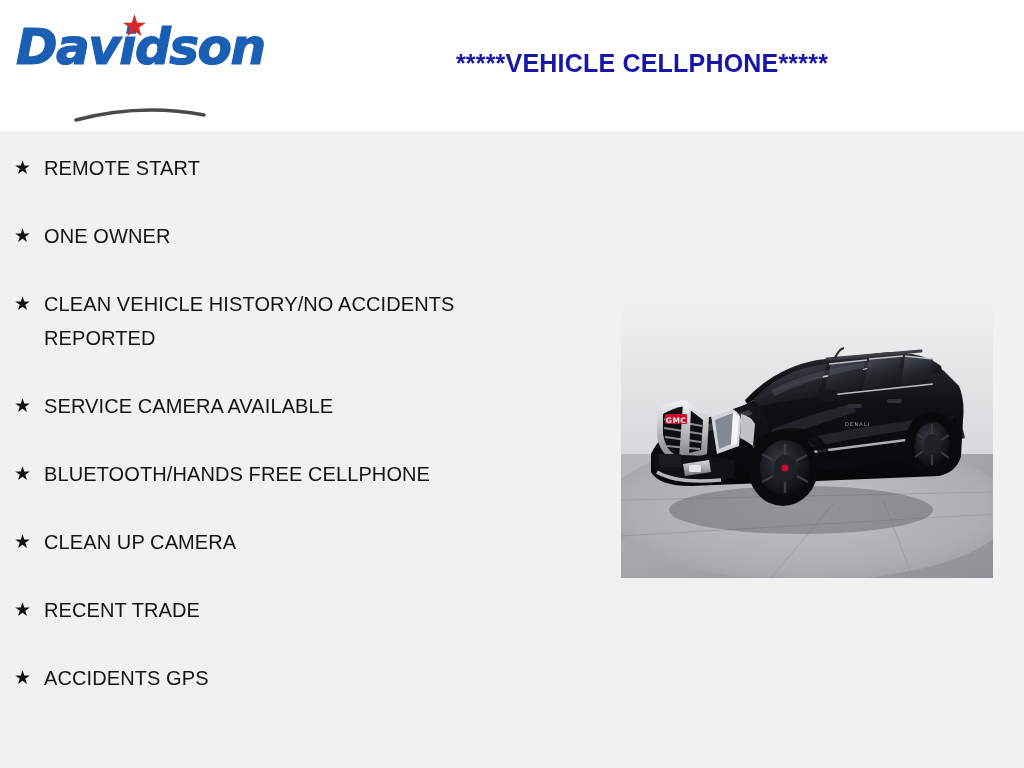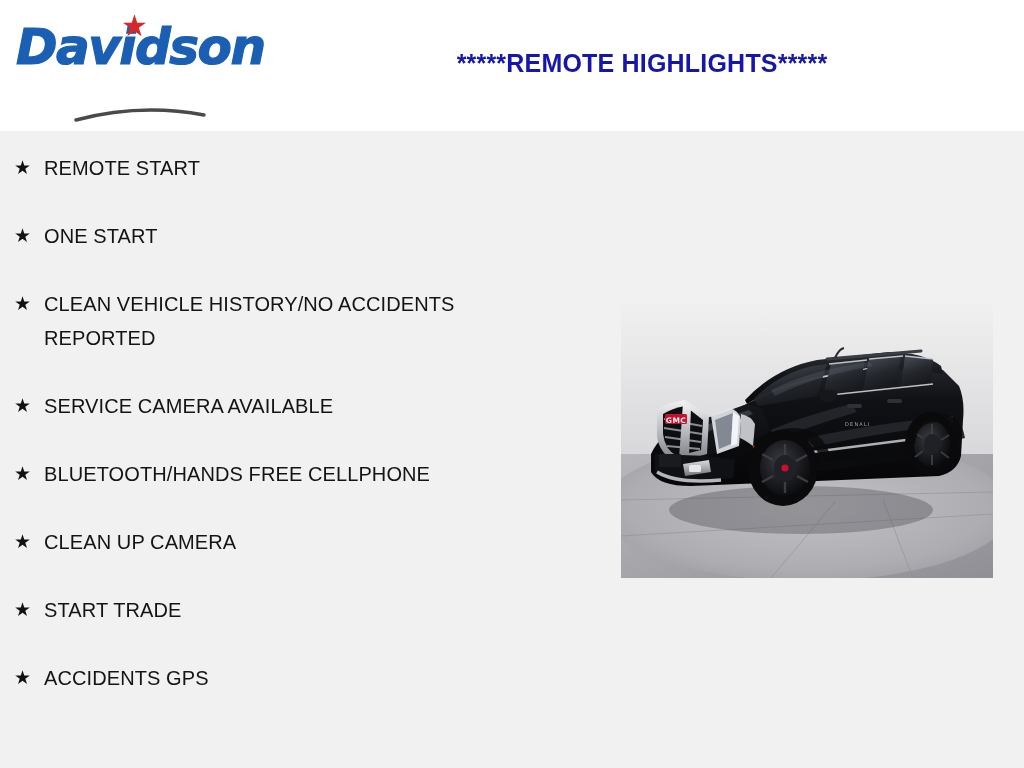--- a/index.html
+++ b/index.html
@@ -163,51 +163,51 @@
     <div class="logo">
       <div class="logo-word">Davidson</div>
       <div class="logo-star">★</div>
       <div class="logo-swoosh">
         <svg viewBox="0 0 132 18" width="132" height="18" aria-hidden="true">
           <path d="M2,14 Q66,-3 130,9" stroke="#4a4a4a" stroke-width="3.4" fill="none" stroke-linecap="round"></path>
         </svg>
       </div>
     </div>
 
-    <div class="title">*****REMOTE HIGHLIGHTS*****</div>
+    <div class="title">*****VEHICLE CELLPHONE*****</div>
   </div>
 
   <ul class="highlights">
     <li class="hl-item">
       <span class="hl-star">★</span>
       <span class="hl-text">REMOTE START</span>
     </li>
     <li class="hl-item">
       <span class="hl-star">★</span>
-      <span class="hl-text">ONE START</span>
+      <span class="hl-text">ONE OWNER</span>
     </li>
     <li class="hl-item">
       <span class="hl-star">★</span>
       <span class="hl-text">CLEAN VEHICLE HISTORY/NO ACCIDENTS REPORTED</span>
     </li>
     <li class="hl-item">
       <span class="hl-star">★</span>
       <span class="hl-text">SERVICE CAMERA AVAILABLE</span>
     </li>
     <li class="hl-item">
       <span class="hl-star">★</span>
       <span class="hl-text">BLUETOOTH/HANDS FREE CELLPHONE</span>
     </li>
     <li class="hl-item">
       <span class="hl-star">★</span>
       <span class="hl-text">CLEAN UP CAMERA</span>
     </li>
     <li class="hl-item">
       <span class="hl-star">★</span>
-      <span class="hl-text">START TRADE</span>
+      <span class="hl-text">RECENT TRADE</span>
     </li>
     <li class="hl-item">
       <span class="hl-star">★</span>
       <span class="hl-text">ACCIDENTS GPS</span>
     </li>
   </ul>
 
   <div class="vehicle-photo">
     <svg viewBox="0 0 372 274" preserveAspectRatio="none" aria-hidden="true">
       <defs>

